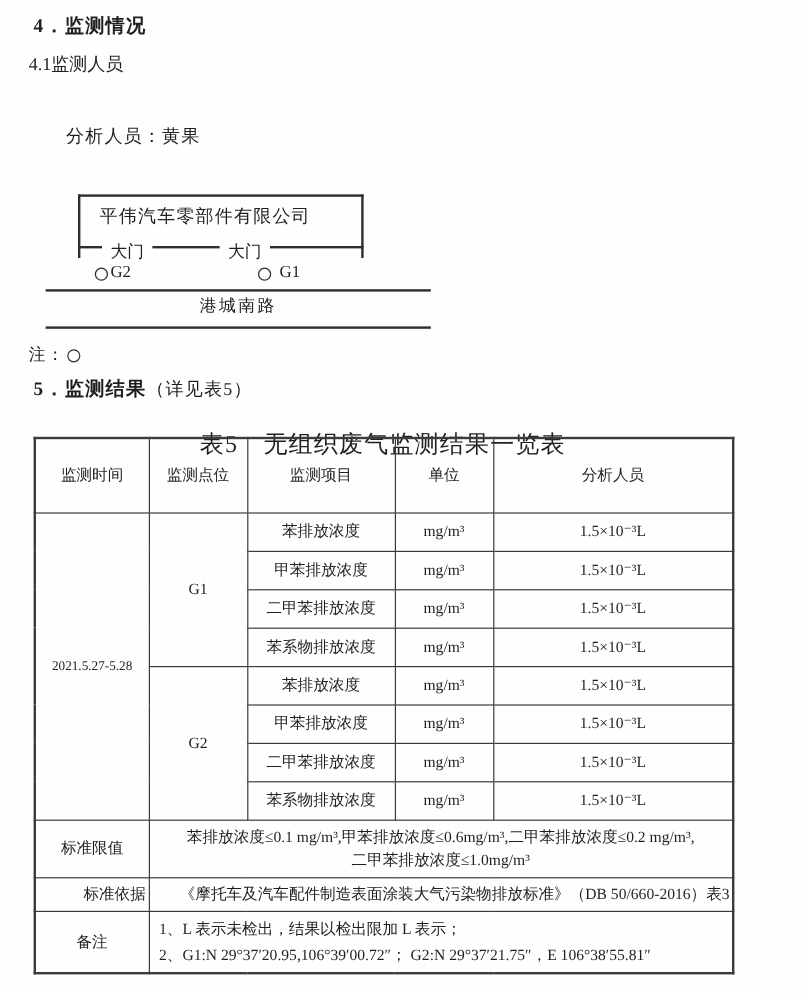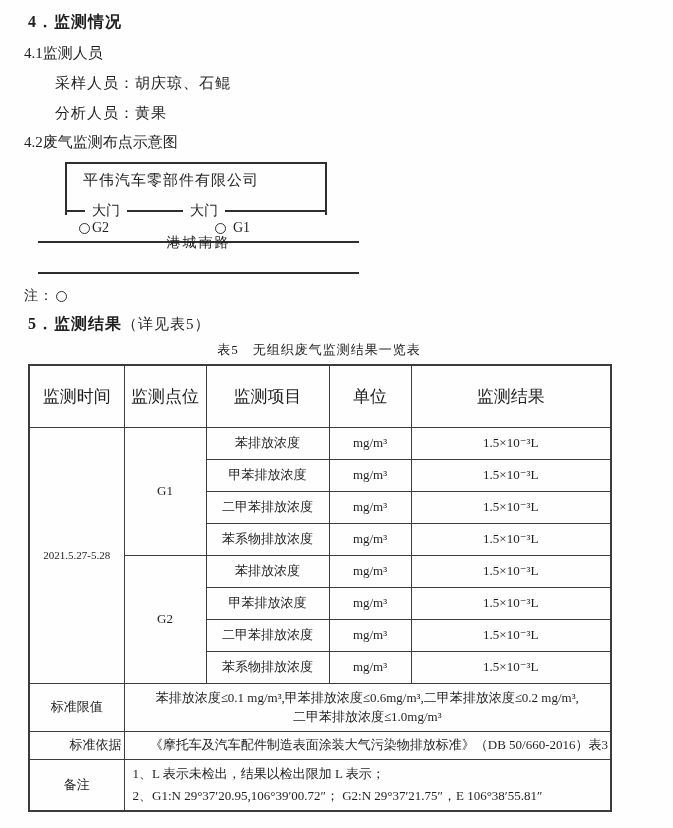--- a/index.html
+++ b/index.html
@@ -21,88 +21,86 @@
   
   .h4 { left: 28px; top: 12px; font-size: 16px; font-weight: bold; letter-spacing: 1px; }
   .h41 { left: 24px; top: 44px; font-size: 15px; }
   .line-sampling { left: 55px; top: 74px; font-size: 15px; letter-spacing: 1px; }
   .line-analysis { left: 55px; top: 104px; font-size: 15px; letter-spacing: 1px; font-family: Liberation Mono, monospace; }
   .h42 { left: 24px; top: 133px; font-size: 15px; }
 
   
   .diagram { left: 38px; top: 160px; width: 322px; height: 128px; }
   .factory-box {
-    position: absolute; left: 27px; top: 2px; width: 262px; height: 53px;
+    position: absolute; left: 27px; top: 2px; width: 238px; height: 53px;
     border-top: 2px solid #2e2e2e;
     border-left: 2px solid #2e2e2e;
     border-right: 2px solid #2e2e2e;
     font-family: Liberation Serif, serif;
   }
   .company { padding: 7px 0 0 16px; font-size: 15px; letter-spacing: 1px; white-space: nowrap; }
   .box-bottom {
     position: absolute; left: -2px; right: -2px; bottom: -1px;
-    display: flex; align-items: center;
+    display: flex; align-items: flex-start;
   }
   .seg { height: 2px; background: #2e2e2e; }
   .seg1 { width: 20px; }
   .seg2 { width: 56px; }
   .seg3 { flex: 1; }
   .gate { font-size: 14px; line-height: 11px; padding: 0 7px; white-space: nowrap; }
   .marker { position: absolute; top: 60px; display: flex; align-items: center; font-size: 14px; }
   .marker-g2 { left: 41px; }
   .marker-g2 .pt-circle { margin-right: 2px; }
   .marker-g1 { left: 177px; }
   .marker-g1 .pt-circle { margin-right: 7px; }
   .pt-circle {
     display: inline-block; width: 11px; height: 11px;
     border: 1.5px solid #2e2e2e; border-radius: 50%; background: transparent;
   }
   .road-line { position: absolute; left: 0; width: 321px; height: 2px; background: #2e2e2e; }
   .road-top { top: 81px; }
   .road-bottom { top: 112px; }
-  .road-name { position: absolute; left: 0; top: 74px; width: 321px; text-align: center; font-size: 14px; letter-spacing: 2px; }
+  .road-name { position: absolute; left: 0; top: 86px; width: 321px; text-align: center; font-size: 14px; letter-spacing: 2px; }
 
   .note-line { left: 24px; top: 287px; font-size: 14px; letter-spacing: 1px; display: flex; align-items: center; }
   .note-line .pt-circle { margin: 0 2px; }
 
   
   .h5 { left: 28px; top: 314px; font-size: 16px; letter-spacing: 1px; }
   .h5 .rest { font-weight: normal; font-size: 15px; margin-top: 30px; }
-  .caption { left: 28px; top: 341px; width: 582px; text-align: center; font-size: 13px; letter-spacing: 1px; }
+  .caption { left: 28px; top: 357px; width: 582px; text-align: center; font-size: 20px; letter-spacing: 1px; }
 
   
   .rtable {
     position: absolute; left: 28px; top: 364px; width: 582px;
     border-collapse: collapse; table-layout: fixed;
     font-size: 13px;
   }
   .rtable td {
     border: 1px solid #3c3c3c;
     text-align: center; vertical-align: middle;
     padding: 1px 2px;
   }
   .rtable { border: 2px solid #3c3c3c; }
-  .hrow td { height: 62px; font-size: 17px; margin-left: 37px; }
+  .hrow td { height: 62px; font-size: 13px; margin-left: 37px; }
   .drow td { height: 32px; }
   .time-cell { font-size: 11px; }
   .limit-row td { height: 48px; line-height: 1.5; }
   .basis-row td { height: 28px; text-align: right; }
   .remark-row td { height: 46px; }
   .remark-content { text-align: left !important; padding: 3px 6px 3px 8px !important; line-height: 1.7; }
 </style>
 </head>
 <body>
 
 <div class="page">
 
   <div class="abs h4">4．监测情况</div>
   <div class="abs h41">4.1监测人员</div>
-  <div class="abs line-sampling">采样人员：胡庆琼、石鲲</div>
   <div class="abs line-analysis">分析人员：黄果</div>
-  <div class="abs h42">4.2废气监测布点示意图</div>
 
   <div class="abs diagram">
     <div class="factory-box">
       <div class="company">平伟汽车零部件有限公司</div>
       <div class="box-bottom">
         <span class="seg seg1"></span>
         <span class="gate">大门</span>
         <span class="seg seg2"></span>
         <span class="gate">大门</span>
         <span class="seg seg3"></span>
@@ -138,21 +136,21 @@
         <col style="width:123px">
         <col style="width:82px">
         <col style="width:200px">
     </colgroup>
     <tbody>
       <tr class="hrow">
         <td>监测时间</td>
         <td>监测点位</td>
         <td>监测项目</td>
         <td>单位</td>
-        <td>监测结果</td>
+        <td>分析人员</td>
       </tr>
       <tr class="drow">
         <td class="time-cell" rowspan="8">2021.5.27-5.28</td>
         <td rowspan="4">G1</td>
         <td>苯排放浓度</td>
         <td>mg/m³</td>
         <td>1.5×10⁻³L</td>
       </tr>
       <tr class="drow">
         <td>甲苯排放浓度</td>

